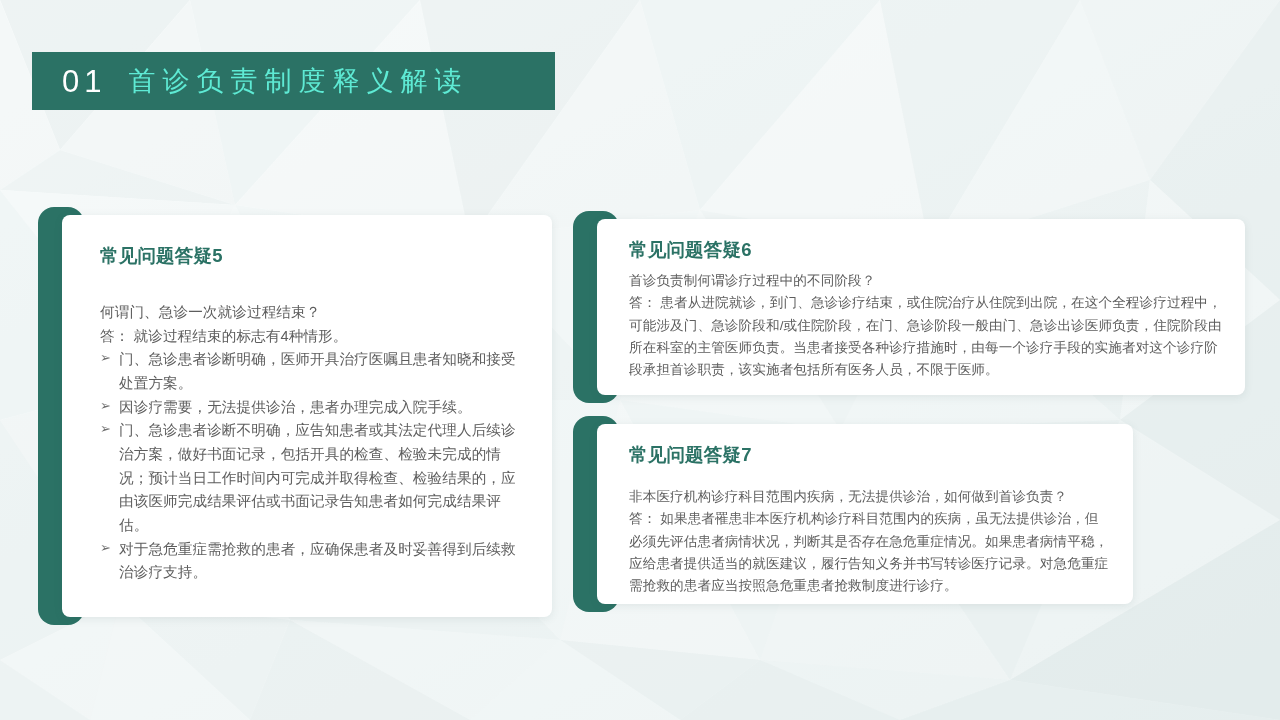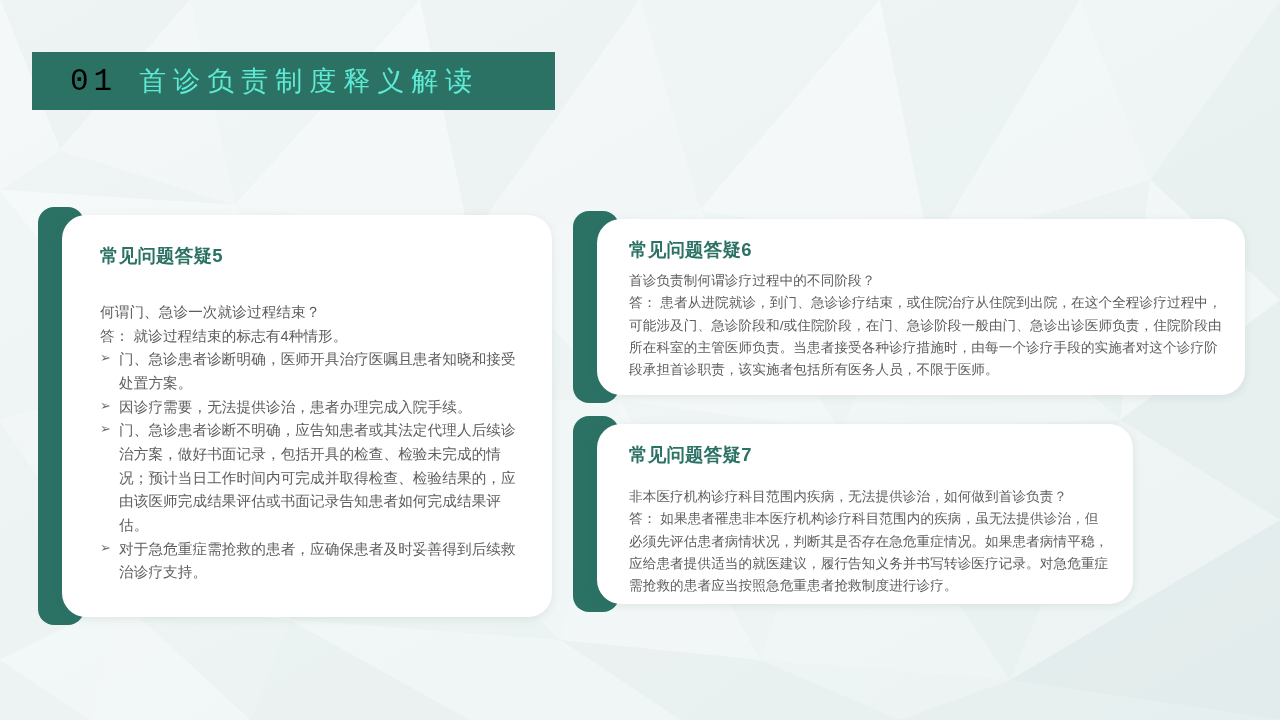--- a/index.html
+++ b/index.html
@@ -34,26 +34,25 @@
     width: 523px;
     height: 58px;
     background: #2b7265;
     z-index: 3;
     display: flex;
     align-items: center;
     padding-left: 30px;
     gap: 22px;
   }
   #title-number {
-    font-family: Liberation Mono, monospace;
+    font-family: Liberation Sans, sans-serif;
     font-size: 31px;
-    color: #000000;
+    color: #ffffff;
     letter-spacing: 5px;
     line-height: 1;
-    margin-left: 8px;
   }
   #title-text {
     font-family: "Liberation Serif", "DejaVu Serif", serif;
     font-size: 27px;
     color: #5eead4;
     letter-spacing: 7px;
     line-height: 1;
   }
 
   
@@ -71,21 +70,21 @@
     border-radius: 16px;
     z-index: 1;
   }
   .card-body {
     position: absolute;
     left: 24px;
     top: 8px;
     right: 0;
     bottom: 8px;
     background: #ffffff;
-    border-radius: 24px;
+    border-radius: 8px;
     box-shadow: 0 2px 9px rgba(60,90,85,0.10);
     z-index: 2;
     overflow: hidden;
   }
   .card-inner {
     padding: 26px 26px 18px 36px;
   }
   .card-title {
     font-size: 18.5px;
     font-weight: bold;

